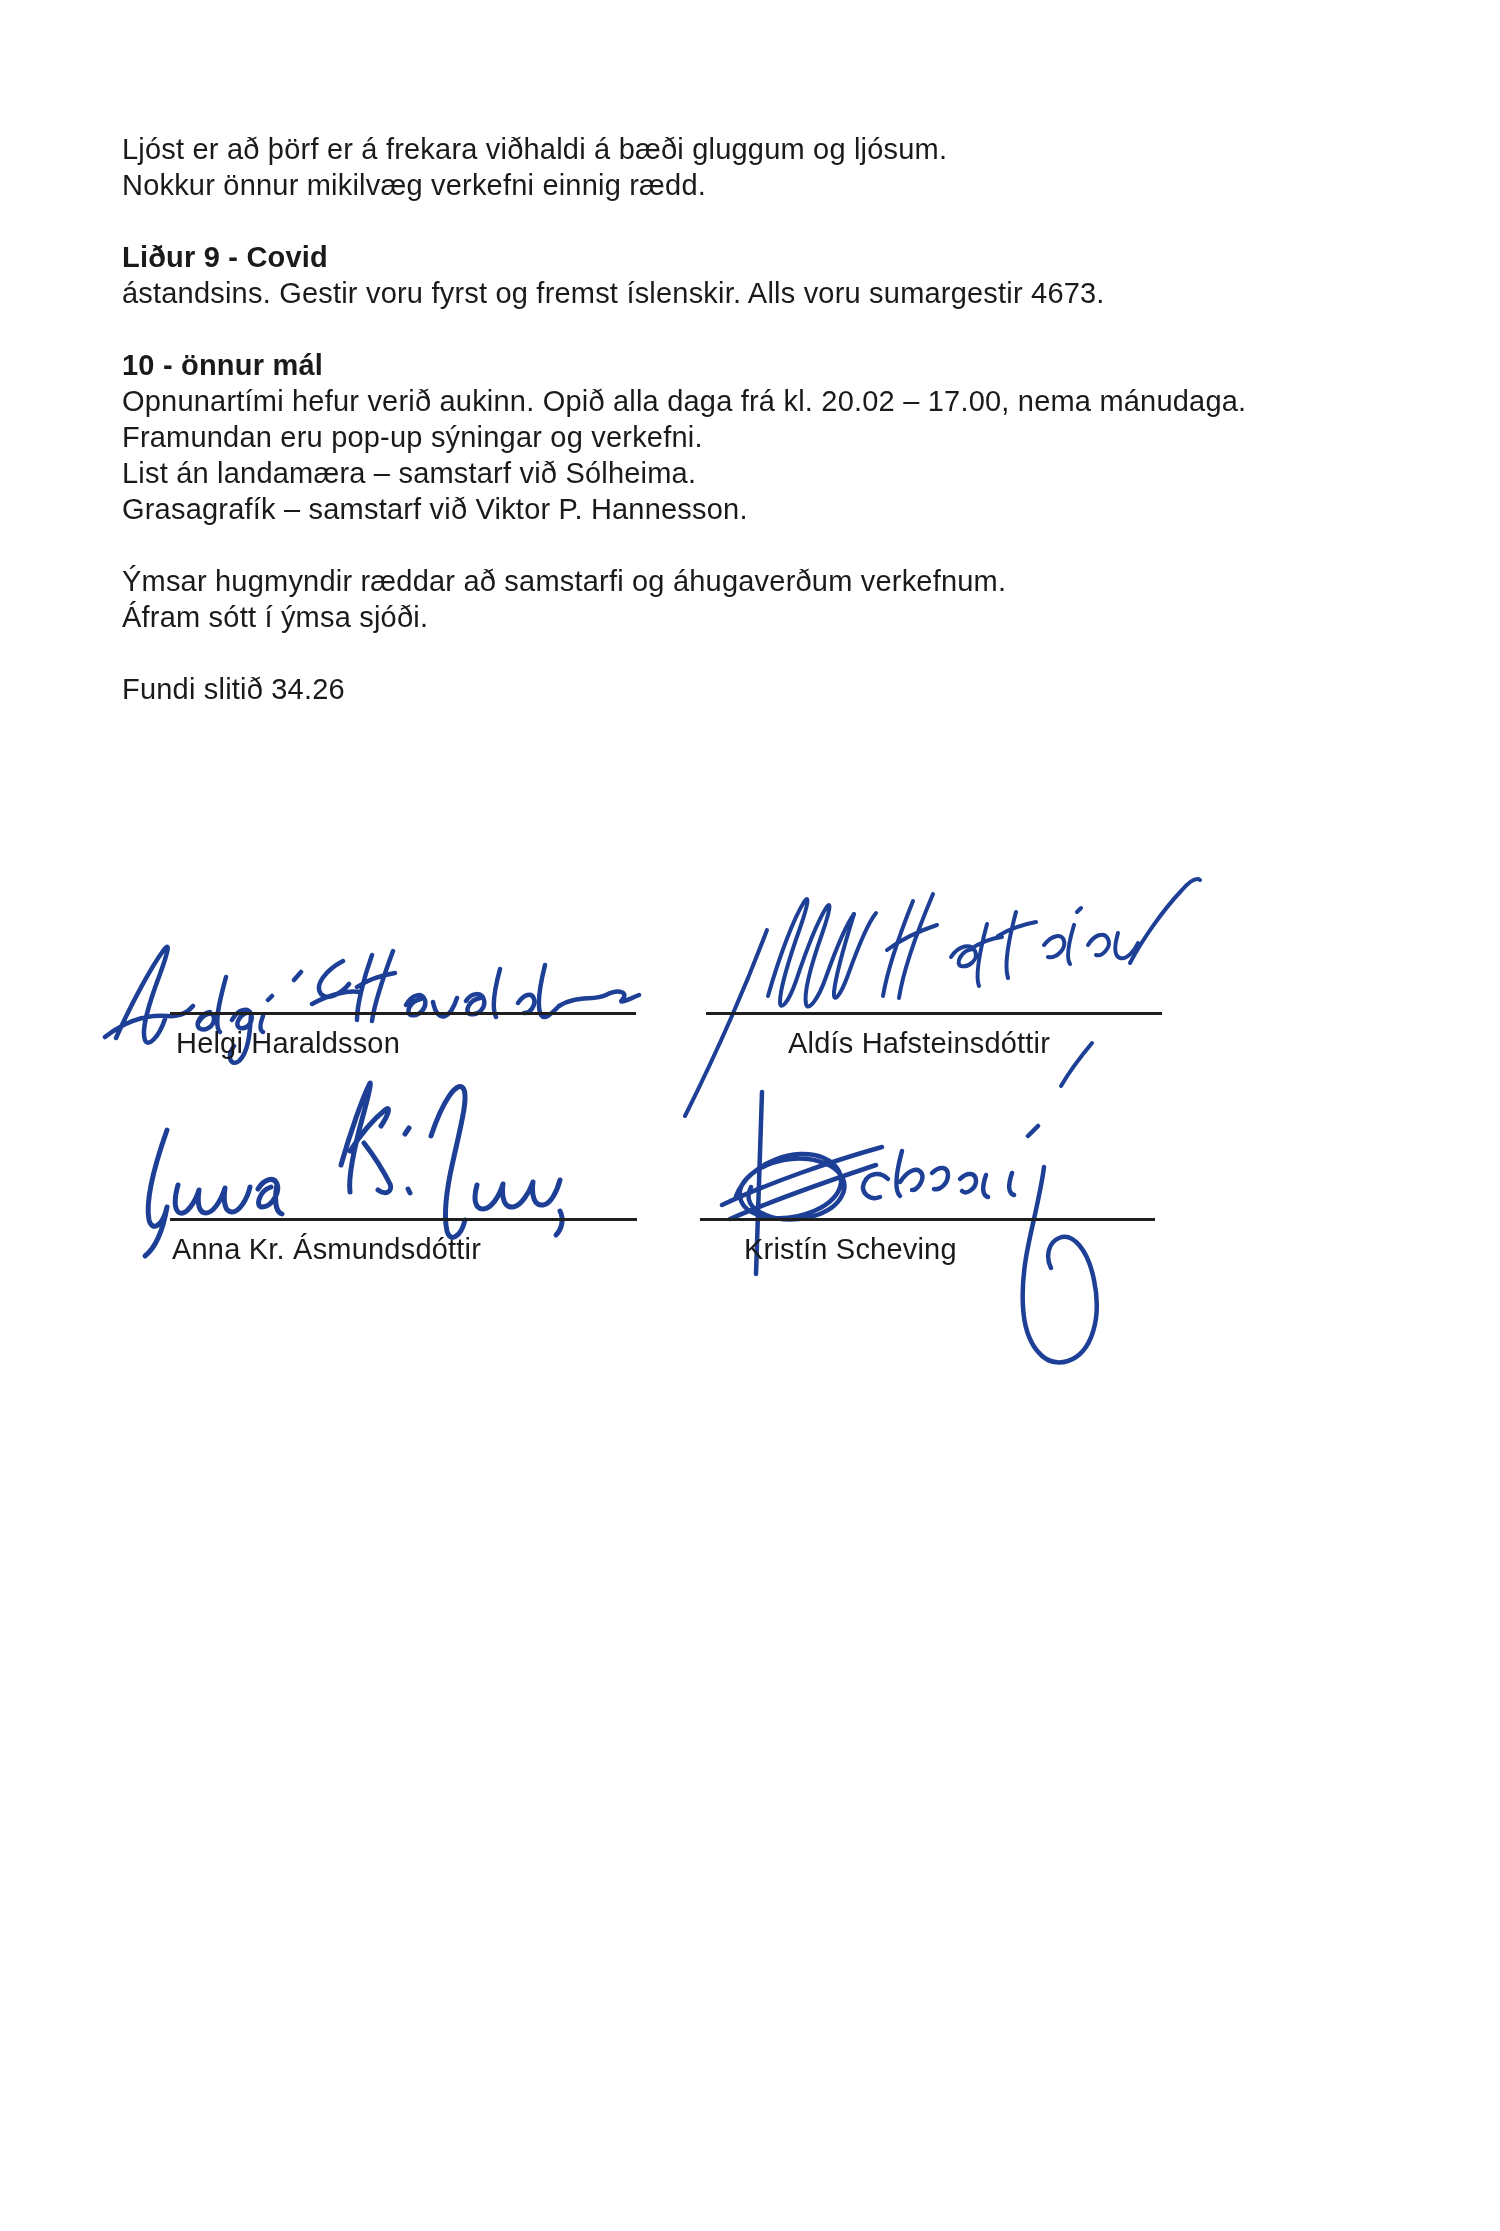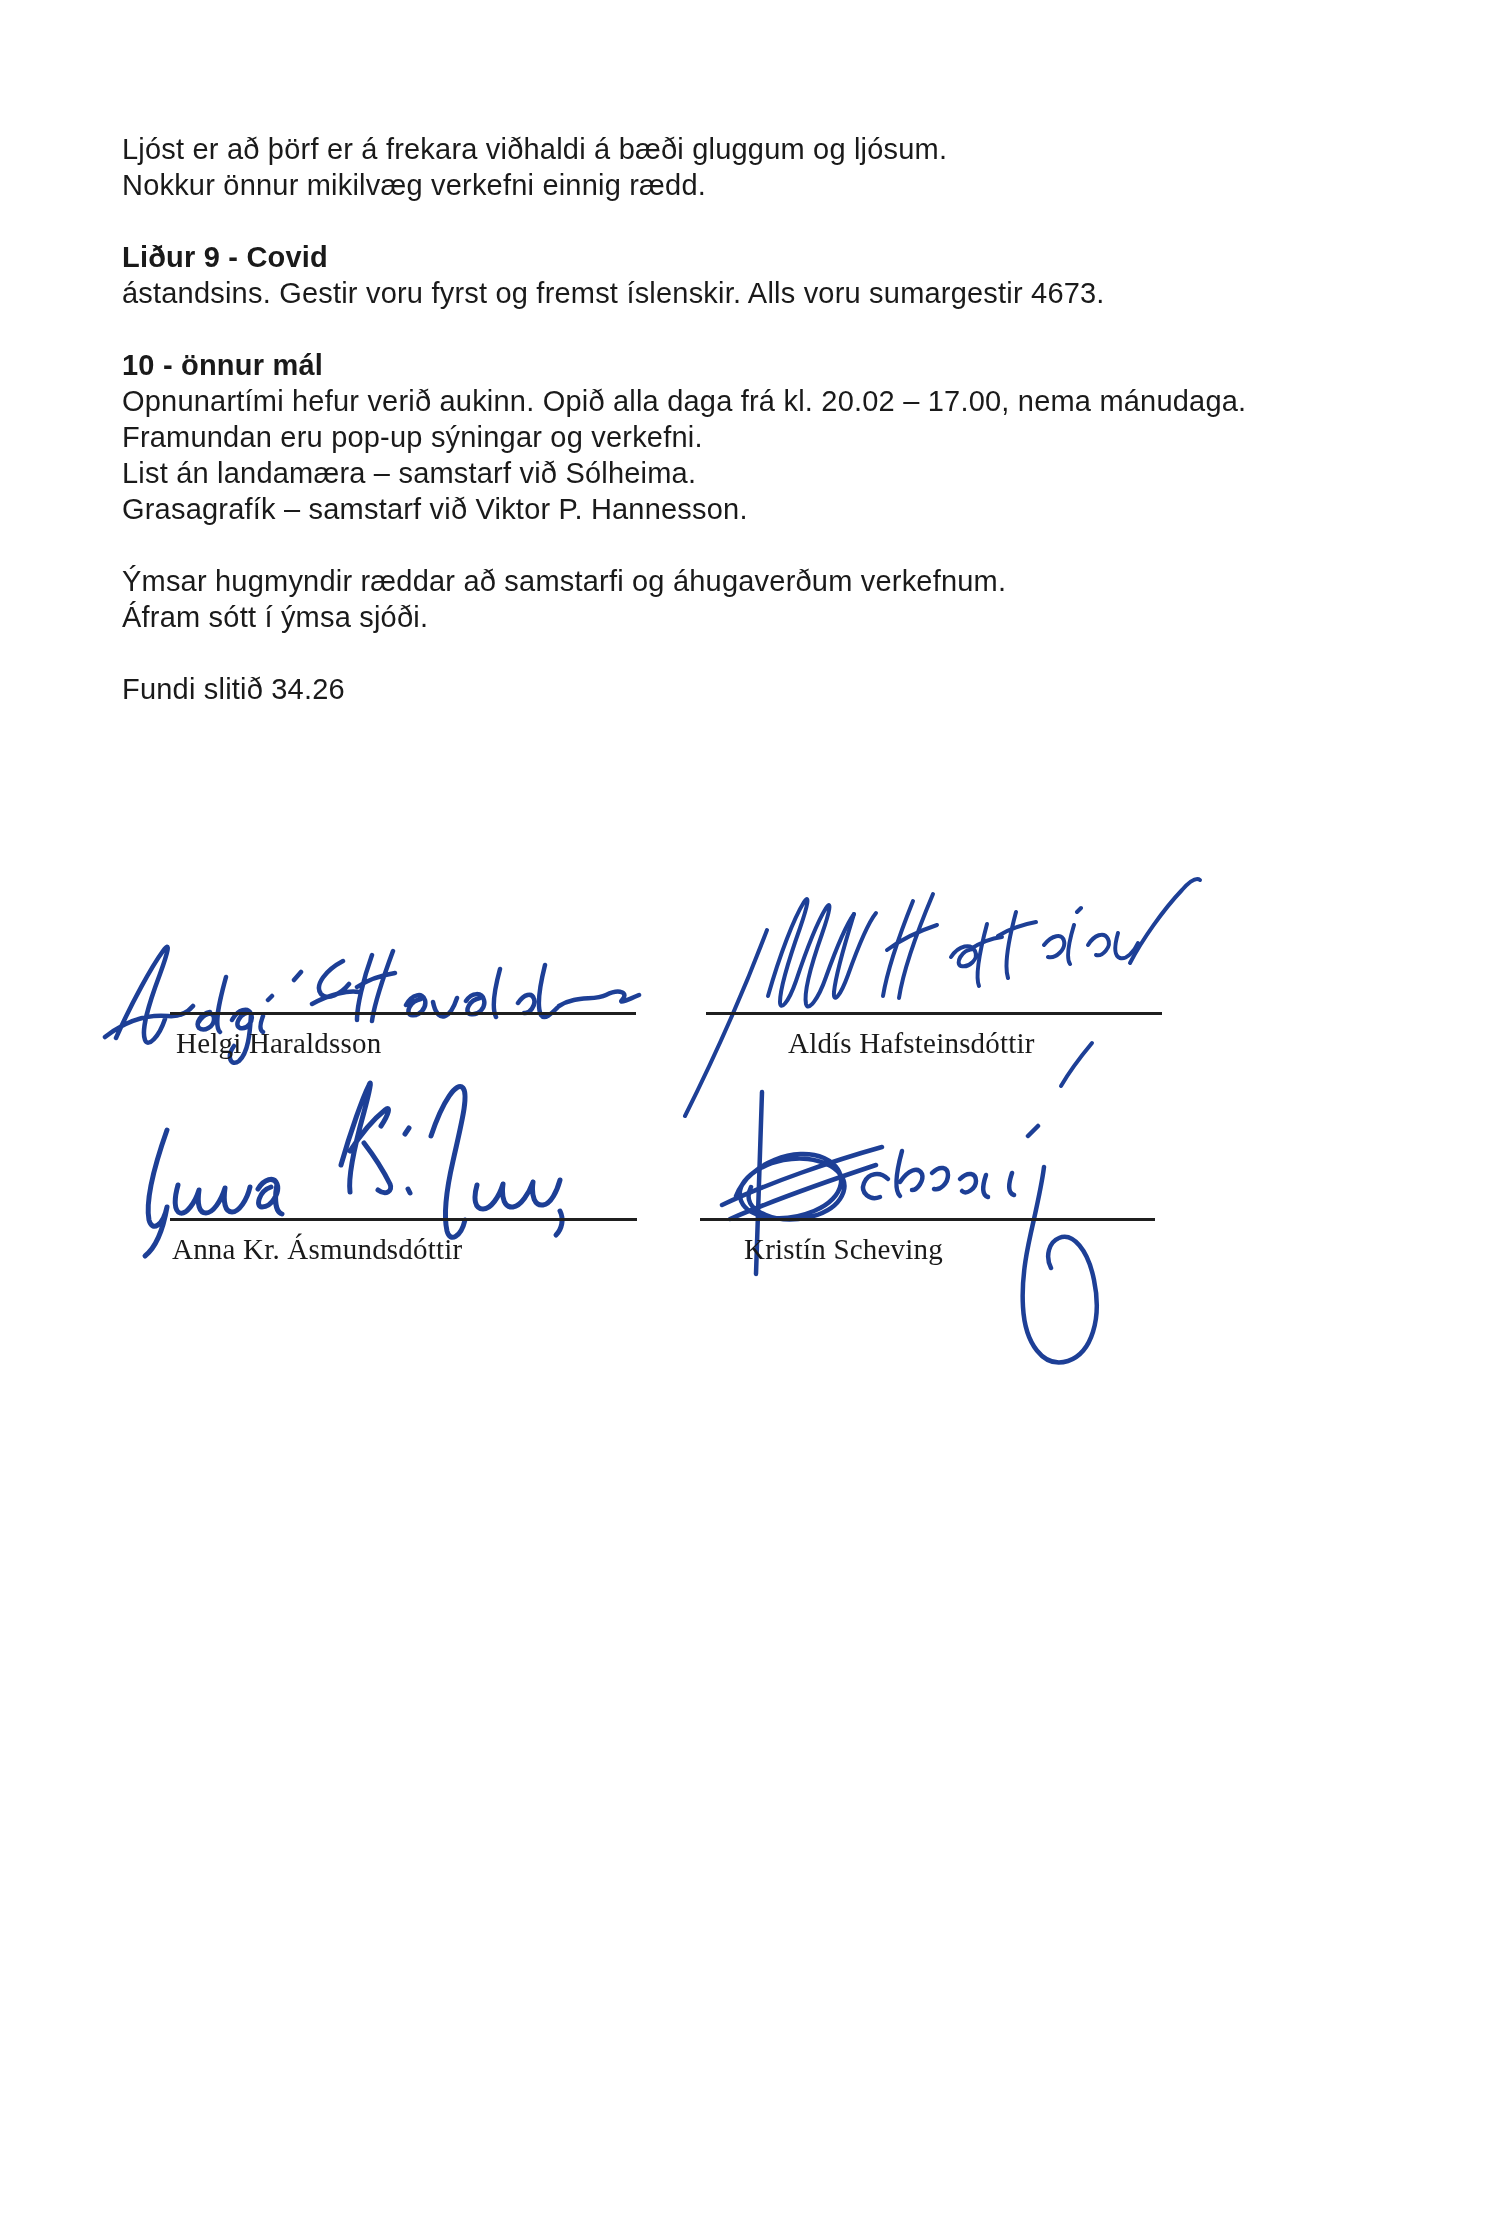--- a/index.html
+++ b/index.html
@@ -39,21 +39,20 @@
     position: absolute;
     height: 3px;
     background: var(--rule, #1f1f1f);
   }
   .sig-name {
     position: absolute;
     font-size: 29px;
     line-height: 34px;
     letter-spacing: 0.2px;
     white-space: nowrap;
-    font-family: Liberation Serif, serif;
   }
   .sig-svg {
     position: absolute;
     overflow: visible;
   }
   .sig-svg path {
     fill: none;
     stroke: var(--ink, #1d3f96);
     stroke-linecap: round;
     stroke-linejoin: round;

